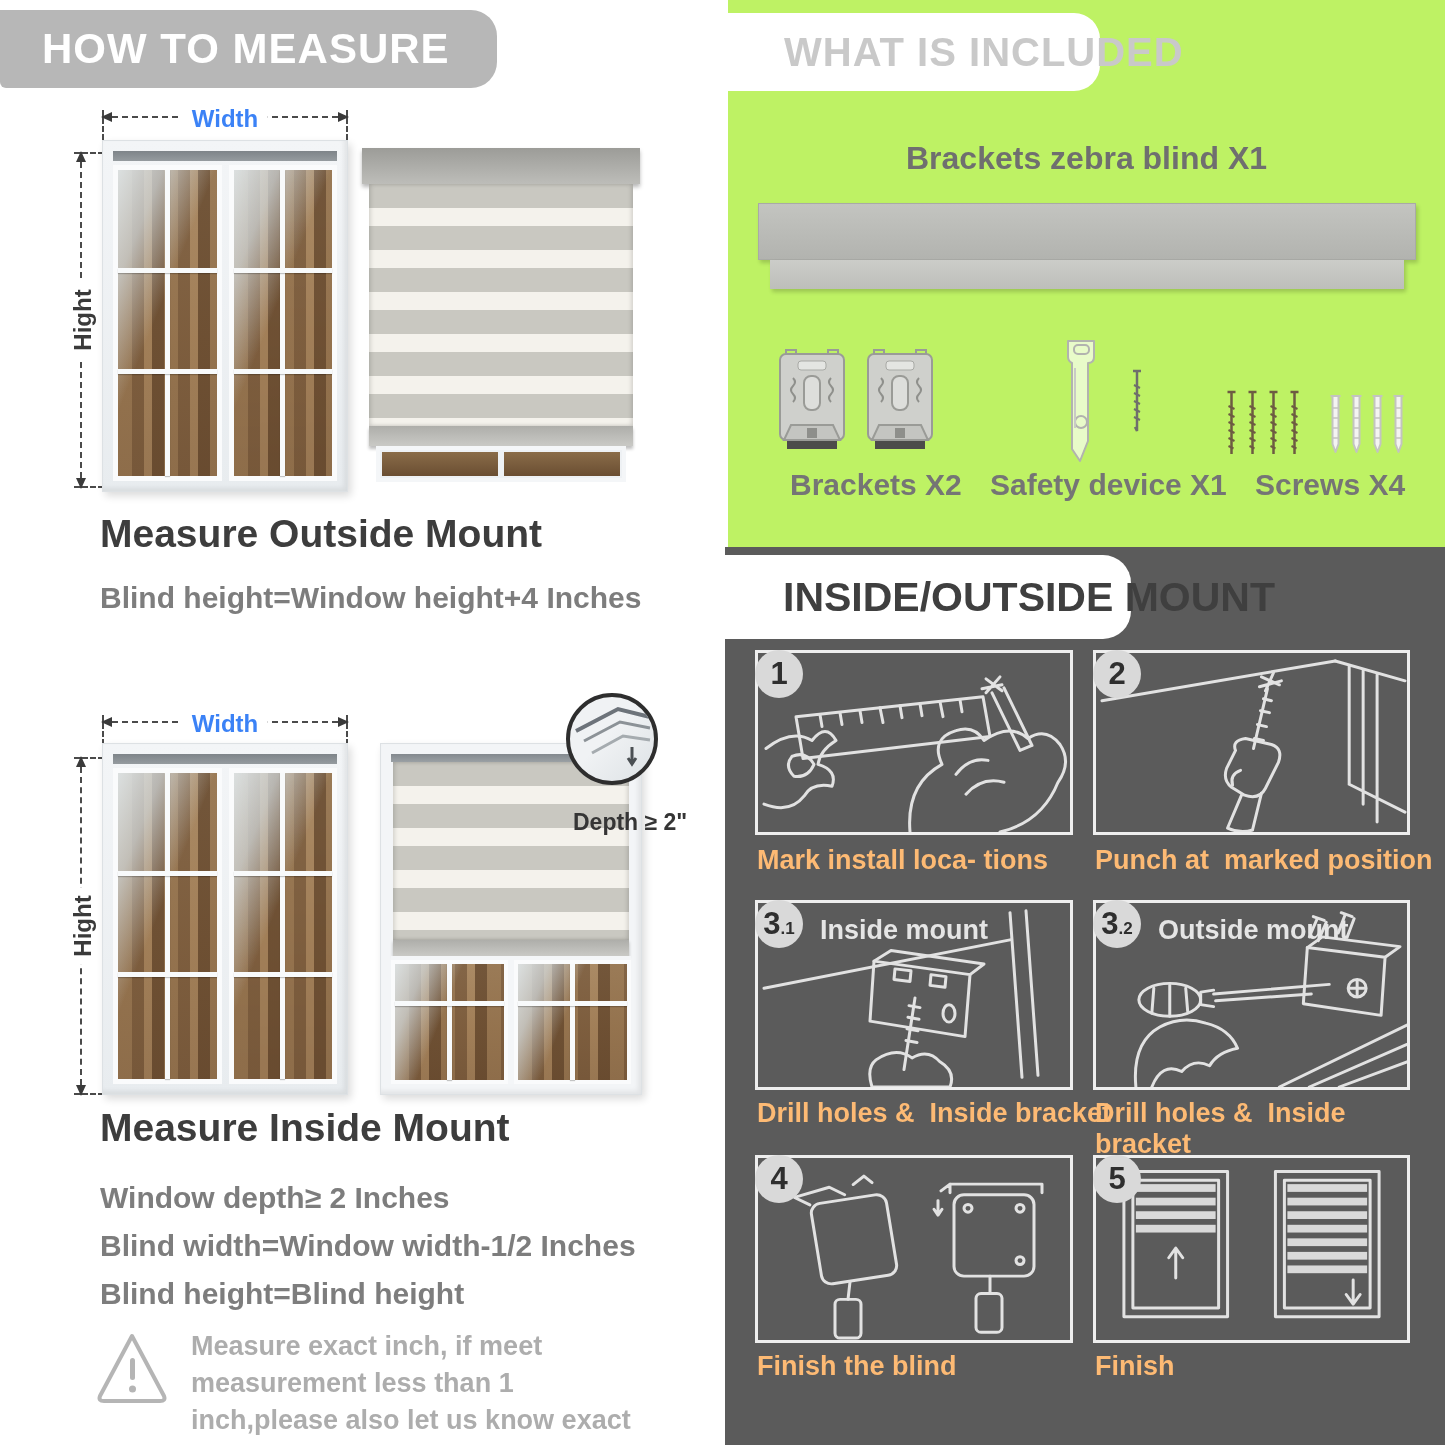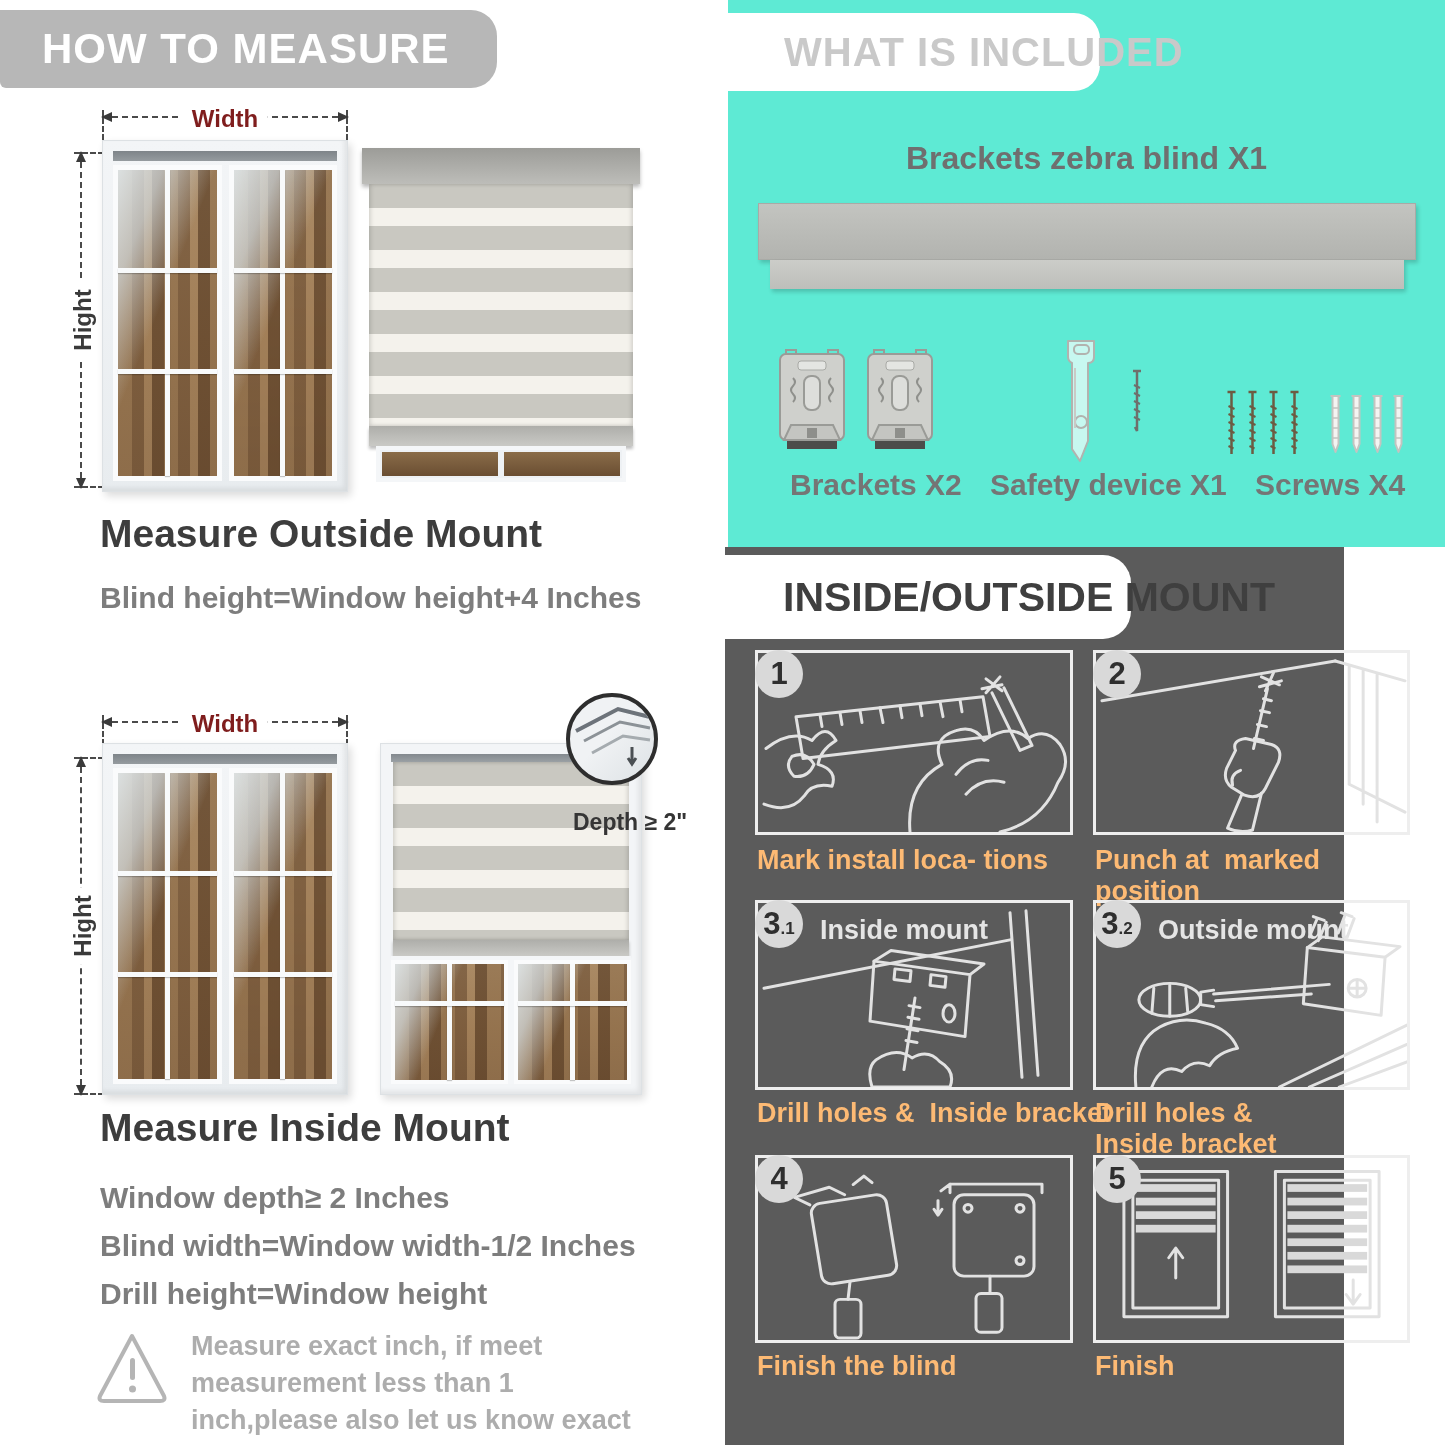--- a/index.html
+++ b/index.html
@@ -19,21 +19,21 @@
   #fig2{top:705px;height:400px;}
   
   .arrow-h{position:absolute;border-top:2px dashed #4a4a4a;height:0;}
   .arrow-h .ah-left,.arrow-h .ah-right{position:absolute;top:-6px;width:0;height:0;border-top:5px solid transparent;border-bottom:5px solid transparent;}
   .arrow-h .ah-left{left:-1px;border-right:11px solid #3a3a3a;}
   .arrow-h .ah-right{right:-1px;border-left:11px solid #3a3a3a;}
   .arrow-h .tick{position:absolute;top:-8px;height:30px;border-left:2px dashed #4a4a4a;}
   .arrow-h .tick.t1{left:0;} .arrow-h .tick.t2{right:0;}
   .arrow-h .alabel{
     position:absolute;left:50%;top:1px;transform:translate(-50%,-50%);
-    background:#fff;padding:0 10px;font-size:24px;font-weight:bold;color:#7f1d1d;white-space:nowrap;text-align:center;
+    background:#fff;padding:0 10px;font-size:24px;font-weight:bold;color:#3b82f6;white-space:nowrap;text-align:center;
   }
   .arrow-v{position:absolute;border-left:2px dashed #4a4a4a;width:0;}
   .arrow-v .av-top,.arrow-v .av-bot{position:absolute;left:-6px;width:0;height:0;border-left:5px solid transparent;border-right:5px solid transparent;}
   .arrow-v .av-top{top:-1px;border-bottom:11px solid #3a3a3a;}
   .arrow-v .av-bot{bottom:-1px;border-top:11px solid #3a3a3a;}
   .arrow-v .tick{position:absolute;left:-8px;width:30px;border-top:2px dashed #4a4a4a;}
   .arrow-v .tick.t1{top:0;} .arrow-v .tick.t2{bottom:0;}
   .arrow-v .alabel{
     position:absolute;top:50%;left:1px;transform:translate(-50%,-50%);
     background:#fff;padding:8px 0;font-size:24px;font-weight:bold;color:#3a3a3a;
@@ -84,38 +84,38 @@
   }
   .depth-label{position:absolute;left:505px;top:104px;font-size:23px;font-weight:bold;color:#353535;white-space:nowrap;}
   
   .sec-title{position:absolute;left:100px;font-size:39px;font-weight:bold;color:#3d3d3d;white-space:nowrap;}
   .sec-lines{position:absolute;left:100px;font-size:30px;font-weight:bold;color:#7d7d7d;line-height:48px;white-space:nowrap;}
   #t-outside{top:512px;} #p-outside{top:574px;}
   #t-inside{top:1106px;} #p-inside{top:1174px;}
   .warning{position:absolute;left:95px;top:1328px;width:575px;display:flex;gap:22px;align-items:flex-start;}
   .warning .wtext{font-size:27px;line-height:37px;color:#adadad;font-weight:bold;width:465px;}
   
-  #right-top{position:absolute;left:728px;top:0;width:717px;height:547px;background:#5eead4;}
+  #right-top{position:absolute;left:728px;top:0;width:717px;height:547px;background:#bef264;}
   .chip-included{
     position:absolute;left:0;top:13px;width:372px;height:78px;background:#ffffff;
     border-radius:0 26px 26px 0;display:flex;align-items:center;padding-left:56px;box-sizing:border-box;
     color:#c9c9c9;font-size:40px;font-weight:bold;letter-spacing:1px;white-space:nowrap;
   }
   .blind-title{position:absolute;left:0;right:0;top:140px;text-align:center;font-size:32px;font-weight:bold;color:#6f6f6f;}
   .headrail{position:absolute;left:30px;top:203px;width:658px;}
   .hr-top{height:55px;background:linear-gradient(180deg,#c3c4c0,#b2b3af);border:1px solid #a9aaa6;box-shadow:2px 3px 4px rgba(0,0,0,.18);}
   .hr-bottom{height:29px;margin:0 12px;background:linear-gradient(180deg,#cccdc9,#bdbeba);box-shadow:2px 3px 4px rgba(0,0,0,.18);}
   .comp{position:absolute;display:flex;align-items:flex-start;}
   #comp-brackets{left:48px;top:348px;gap:16px;}
   #comp-safety{left:330px;top:338px;gap:26px;align-items:center;}
   #comp-screws{left:497px;top:388px;gap:8px;}
   .inc-label{position:absolute;top:468px;font-size:30px;font-weight:bold;color:#757575;white-space:nowrap;}
   #lbl-brackets{left:62px;} #lbl-safety{left:262px;} #lbl-screws{left:527px;}
   
-  #right-bottom{position:absolute;left:725px;top:547px;width:619px;height:898px;background:#5b5b5b;}
+  #right-bottom{position:absolute;left:725px;top:547px;width:720px;height:898px;background:#5b5b5b;}
   .chip-mount{
     position:absolute;left:0;top:8px;width:406px;height:84px;background:#ffffff;
     border-radius:0 28px 28px 0;display:flex;align-items:center;padding-left:58px;box-sizing:border-box;
     color:#3f3f3f;font-size:41px;font-weight:bold;white-space:nowrap;
   }
   .step-panel{position:absolute;border:3px solid #eeeeee;box-sizing:border-box;}
   .step-panel svg{position:absolute;left:0;top:0;width:100%;height:100%;}
   .badge{
     position:absolute;left:-3px;top:-3px;width:48px;height:48px;border-radius:50%;
     background:#d9d9d9;color:#2f2f2f;display:flex;align-items:center;justify-content:center;
@@ -243,21 +243,21 @@
         <path d="M62 50 v16 m-4 -5 l4 6 l4 -6" fill="none" stroke="#4a4f53" stroke-width="3"></path>
       </svg>
     </div>
     <div class="depth-label">Depth ≥ 2"</div>
   </div>
 
   <div class="sec-title" id="t-inside">Measure Inside Mount</div>
   <div class="sec-lines" id="p-inside">
     <div>Window depth≥ 2 Inches</div>
     <div>Blind width=Window width-1/2 Inches</div>
-    <div>Drill height=Window height</div>
+    <div>Blind height=Blind height</div>
   </div>
 
   <div class="warning">
     <svg width="74" height="82" viewBox="0 0 74 82">
       <path d="M37 8 L69 68 Q71 73 65 73 L9 73 Q3 73 5 68 Z" fill="none" stroke="#b5b5b5" stroke-width="4" stroke-linejoin="round"></path>
       <rect x="35" y="30" width="5" height="22" rx="2.5" fill="#b5b5b5"></rect>
       <circle cx="37.5" cy="61" r="3.5" fill="#b5b5b5"></circle>
     </svg>
     <div class="wtext">Measure exact inch, if meet measurement less than 1 inch,please also let us know exact measurement, please do not leave it</div>
   </div>

